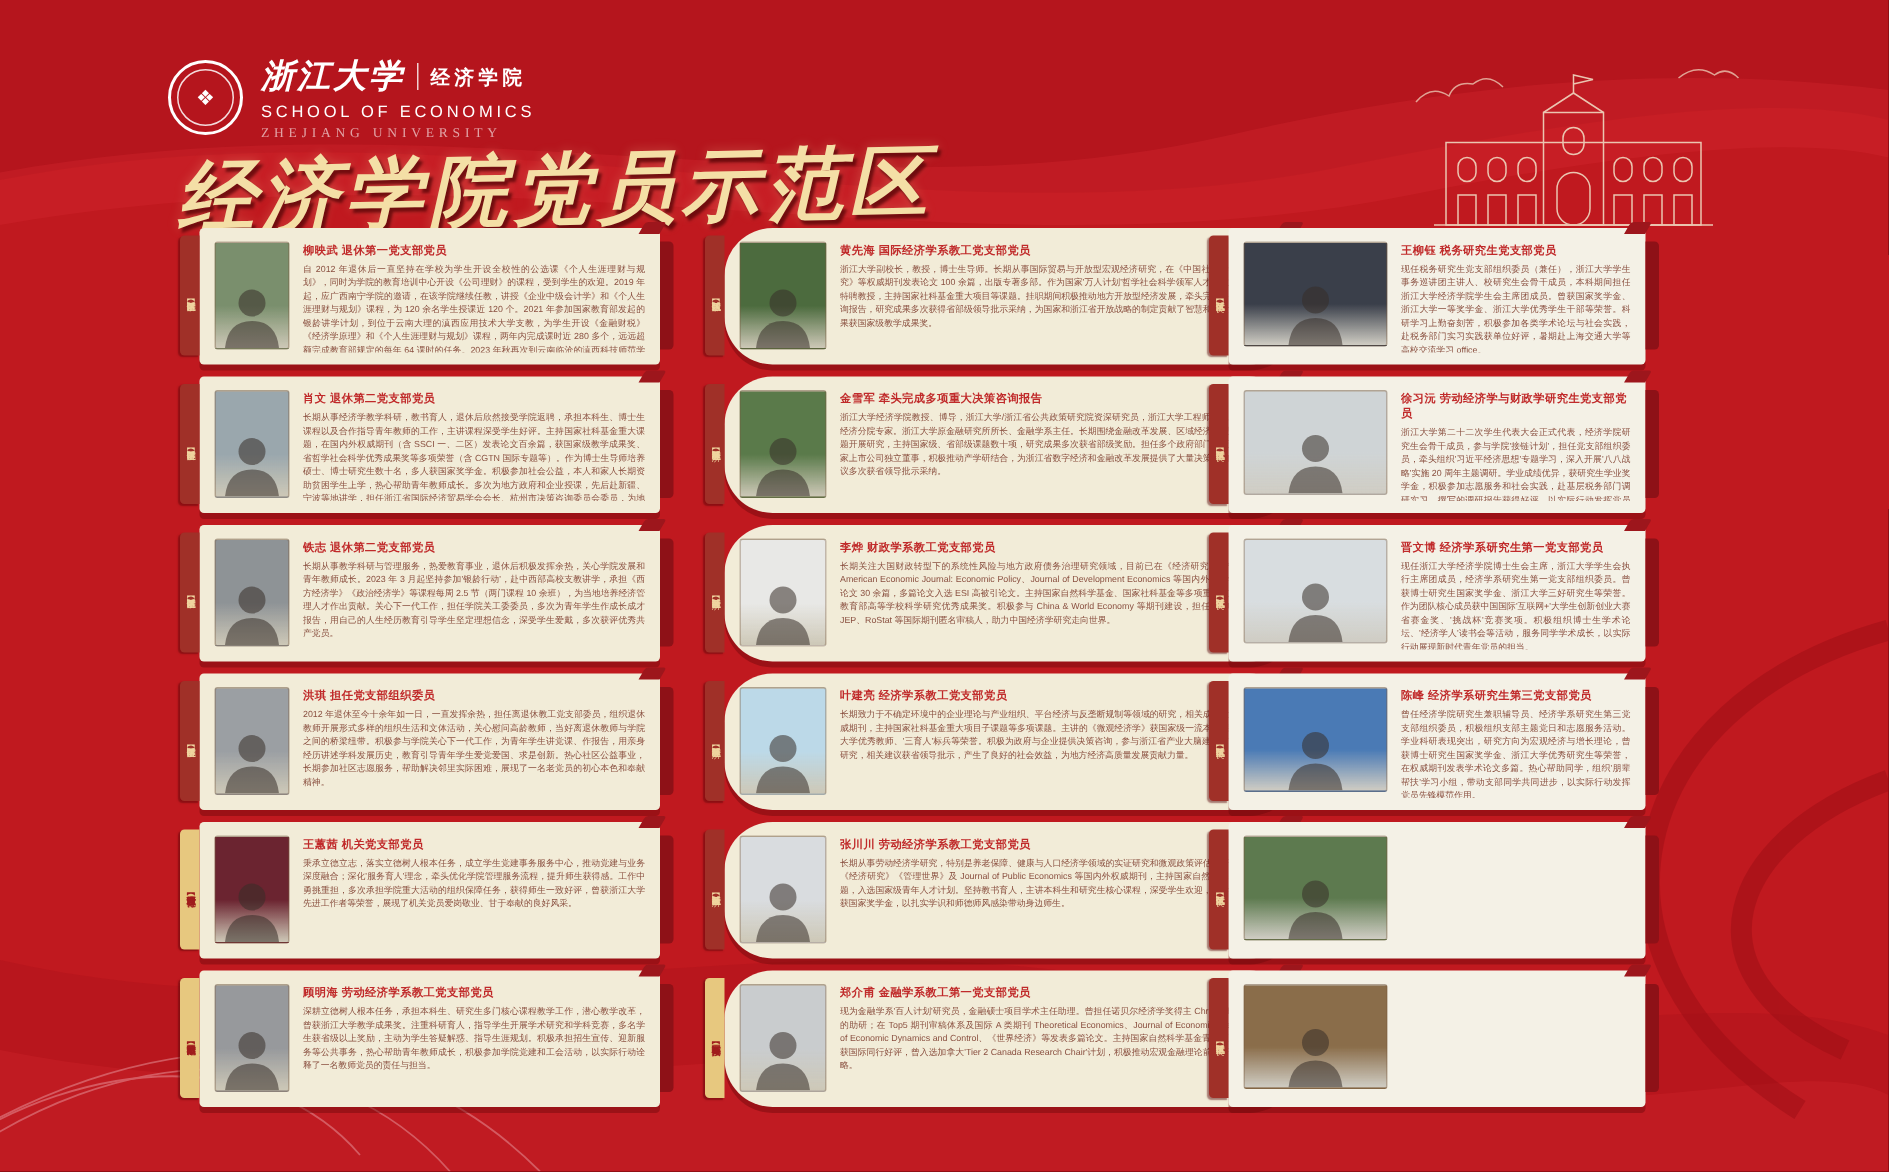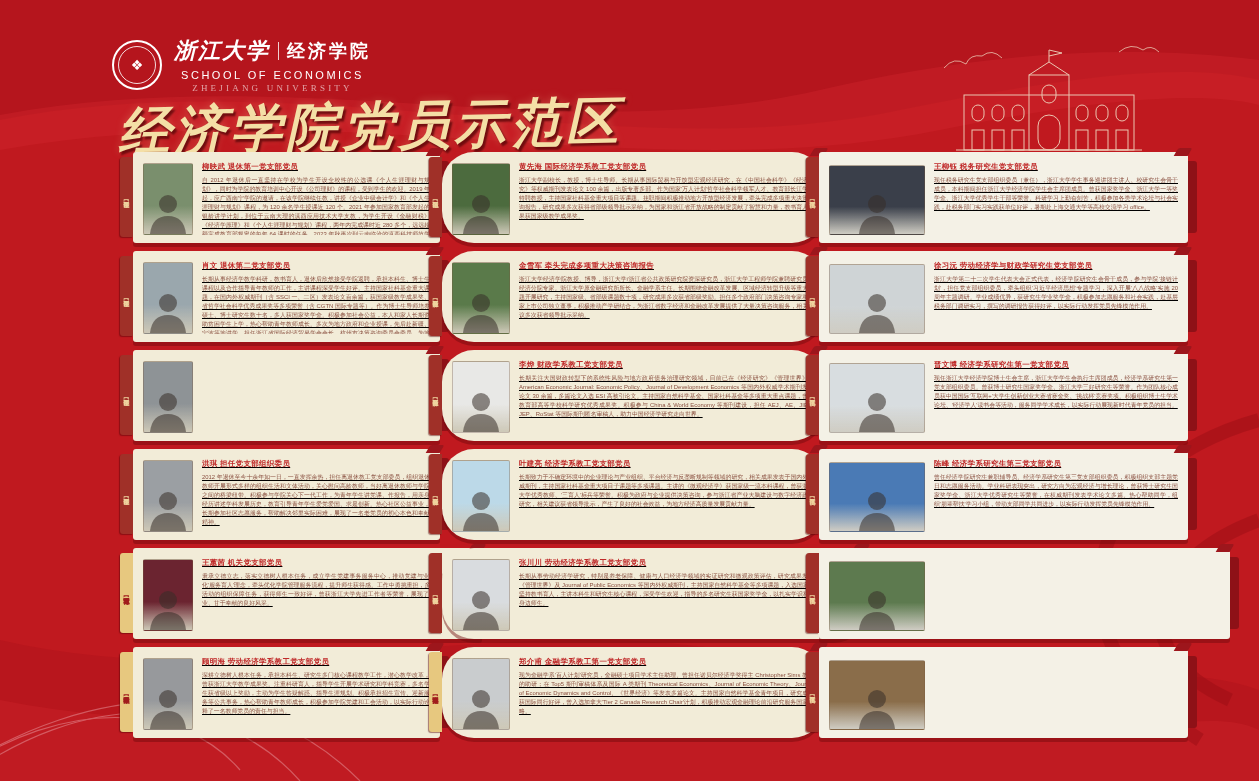--- a/index.html
+++ b/index.html
@@ -5,50 +5,50 @@
   html,body{margin:0;padding:0;background:#6b0a0e;}
   #poster{position:relative;width:1259px;height:781px;overflow:hidden;
     background:#c0191f;font-family:"Liberation Sans",sans-serif;}
   
   #bg-art{position:absolute;inset:0;width:1259px;height:781px;}
   
   #brand{position:absolute;left:112px;top:40px;color:#fff;display:flex;align-items:flex-start;gap:12px;}
   #logo-circle{width:46px;height:46px;border-radius:50%;border:2.5px solid #fff;position:relative;flex:0 0 auto;}
   #logo-circle .inner{position:absolute;inset:4px;border-radius:50%;border:1px solid rgba(255,255,255,.85);
     display:flex;align-items:center;justify-content:center;font-size:14px;color:#fff;}
-  .brand-text{line-height:1;text-align:center;}
+  .brand-text{line-height:1;}
   .brand-cn{display:flex;align-items:center;gap:8px;}
   .brand-script{font-size:22px;font-weight:bold;font-style:italic;letter-spacing:2px;}
   .brand-divider{width:1px;height:18px;background:rgba(255,255,255,.8);}
-  .brand-college{font-size:18px;font-weight:bold;letter-spacing:3px;}
+  .brand-college{font-size:13px;font-weight:bold;letter-spacing:3px;}
   .brand-en1{margin-top:8px;font-size:11px;font-weight:normal;letter-spacing:2.5px;}
   .brand-en2{margin-top:3px;font-size:9px;letter-spacing:3.2px;color:rgba(255,255,255,.6);font-family:Liberation Serif, serif;}
   #main-title{position:absolute;left:118px;top:92px;font-size:52px;font-weight:900;
     color:#f4dfa6;letter-spacing:4px;transform:rotate(-1.2deg);
     text-shadow:2px 3px 2px rgba(90,5,8,.8),0 0 8px rgba(255,230,170,.25);
     font-family:"DejaVu Serif","Liberation Serif",serif;font-style:italic;}
   
   #building-art{position:absolute;right:95px;top:40px;opacity:.9;}
   
   .card{position:absolute;background:#f2ecd8;border-radius:3px;height:91px;
     box-shadow:0 4px 0 rgba(110,8,12,.45);}
   .card.c3{background:#f4f1e6;}
   .card::after{content:'';position:absolute;right:-9px;top:9px;width:9px;height:72px;
     background:#8e1117;border-radius:0 3px 3px 0;}
   .card::before{content:'';position:absolute;right:-2px;top:-4px;width:14px;height:8px;
     background:#9d161c;transform:skewX(-30deg);border-radius:2px 2px 0 0;}
-  .r1{top:152px;} .r2{top:251px;} .r3{top:350px;} .r4{top:449px;} .r5{top:548px;padding-left:42px;} .r6{top:647px;}
-  .c1{left:133px;width:307px;} .c2{left:442px;width:382px;border-radius:32px;} .c3{left:819px;width:369px;}
+  .r1{top:152px;} .r2{top:251px;} .r3{top:350px;} .r4{top:449px;} .r5{top:548px;} .r6{top:647px;}
+  .c1{left:133px;width:307px;} .c2{left:483px;width:382px;border-radius:32px;} .c3{left:819px;width:278px;}
   .tab{position:absolute;left:-13px;top:5px;width:13px;height:80px;border-radius:3px 0 0 3px;
     display:flex;align-items:center;justify-content:center;
     writing-mode:vertical-rl;text-orientation:upright;font-size:6px;line-height:1;
     letter-spacing:0;box-shadow:-1px 1px 1px rgba(90,5,8,.5);}
   .tab-red{background:#a03028;color:#f0d6a0;}
   .tab-gold{background:#e7c87f;color:#a01d1d;font-weight:bold;}
-  .card-inner{position:absolute;inset:0;display:flex;align-items:flex-end;padding:9px 10px 8px 10px;gap:9px;box-sizing:border-box;text-decoration:underline;}
+  .card-inner{position:absolute;inset:0;display:flex;align-items:flex-start;padding:9px 10px 8px 10px;gap:9px;box-sizing:border-box;}
   .photo{flex:0 0 auto;height:70px;border:1px solid rgba(120,90,60,.35);border-radius:2px;
     position:relative;overflow:hidden;}
   .c1 .photo{width:48px;} .c2 .photo{width:56px;} .c3 .photo{width:94px;height:68px;}
   .photo svg{position:absolute;bottom:0;left:50%;transform:translateX(-50%);}
   .content{flex:1 1 auto;min-width:0;overflow:hidden;height:100%;}
   .member-name{font-size:7.5px;font-weight:bold;color:#c02a2a;margin:1px 0 4px 0;letter-spacing:.3px;}
   .member-bio{font-size:5.9px;line-height:1.52;color:#8a5040;text-align:justify;
     overflow:hidden;max-height:62px;}
 </style>
 </head>
@@ -222,20 +222,24 @@
     <div class="tab tab-red">
         <span>【银龄讲学示范区】</span>
       </div>
     <div class="card-inner">
       <div class="photo" style="background: linear-gradient(rgb(142, 147, 150) 0%, rgb(142, 147, 150) 60%, rgba(0, 0, 0, 0.15));">
           <svg width="40" height="44" viewBox="0 0 40 44">
             <circle cx="20" cy="14" r="9" fill="rgba(55,45,40,.55)"></circle>
             <path d="M2,44 q2,-18 18,-18 q16,0 18,18 Z" fill="rgba(55,45,40,.55)"></path>
           </svg>
         </div>
+      <div class="content">
+          <div class="member-name">铁志 退休第二党支部党员</div>
+          <div class="member-bio">长期从事教学科研与管理服务，热爱教育事业，退休后积极发挥余热，关心学院发展和青年教师成长。2023 年 3 月起坚持参加'银龄行动'，赴中西部高校支教讲学，承担《西方经济学》《政治经济学》等课程每周 2.5 节（两门课程 10 余班），为当地培养经济管理人才作出贡献。关心下一代工作，担任学院关工委委员，多次为青年学生作成长成才报告，用自己的人生经历教育引导学生坚定理想信念，深受学生爱戴，多次获评优秀共产党员。</div>
+        </div>
     </div>
   </div>
   <div class="card r3 c2">
     <div class="tab tab-red">
         <span>【服务经济社会示范区】</span>
       </div>
     <div class="card-inner">
       <div class="photo" style="background: linear-gradient(rgb(232, 232, 230) 0%, rgb(232, 232, 230) 60%, rgba(0, 0, 0, 0.15));">
           <svg width="40" height="44" viewBox="0 0 40 44">
             <circle cx="20" cy="14" r="9" fill="rgba(55,45,40,.55)"></circle>

